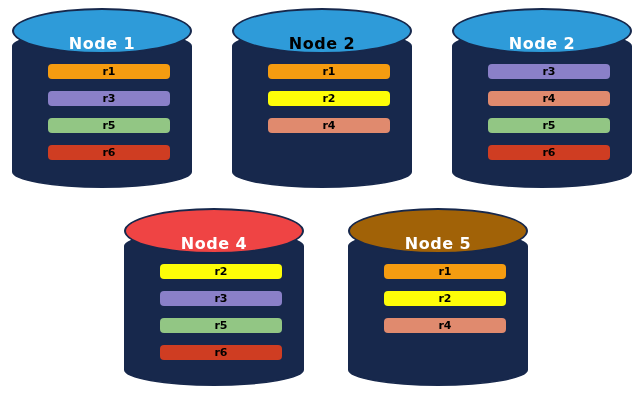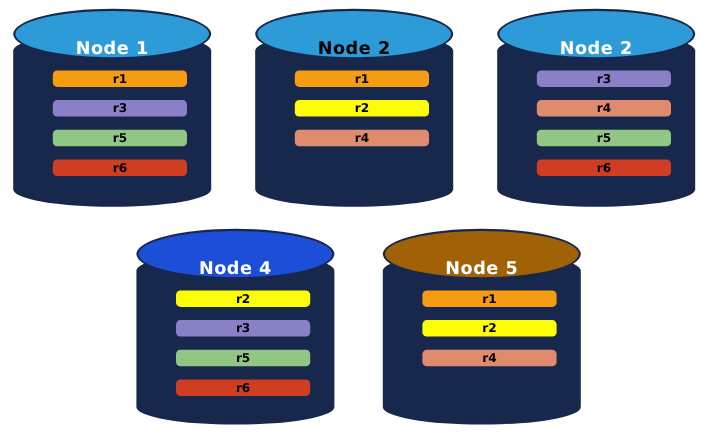--- a/index.html
+++ b/index.html
@@ -150,21 +150,21 @@
         <div class="bar" style="background: rgb(138, 128, 200);">
           <span class="bar-label" style="color: rgb(0, 0, 0);">r3</span>
         </div>
         <div class="bar" style="background: rgb(146, 198, 132);">
           <span class="bar-label" style="color: rgb(0, 0, 0);">r5</span>
         </div>
         <div class="bar" style="background: rgb(207, 61, 34);">
           <span class="bar-label" style="color: rgb(0, 0, 0);">r6</span>
         </div>
       </div>
-      <div class="cyl-top" style="background: #1d4ed8; border-color: rgb(23, 40, 76);">
+      <div class="cyl-top" style="background: #ef4444; border-color: rgb(23, 40, 76);">
         <div class="node-title" style="color: rgb(255, 255, 255);">Node 4</div>
       </div>
     </div>
     <div class="node" style="left: 348px; top: 208px; width: 180px; height: 178px;">
       <div class="cyl-body" style="background: rgb(23, 40, 76); border-color: rgb(23, 40, 76);"></div>
       <div class="bars">
         <div class="bar" style="background: rgb(245, 156, 16);">
           <span class="bar-label" style="color: rgb(0, 0, 0);">r1</span>
         </div>
         <div class="bar" style="background: rgb(253, 253, 8);">

